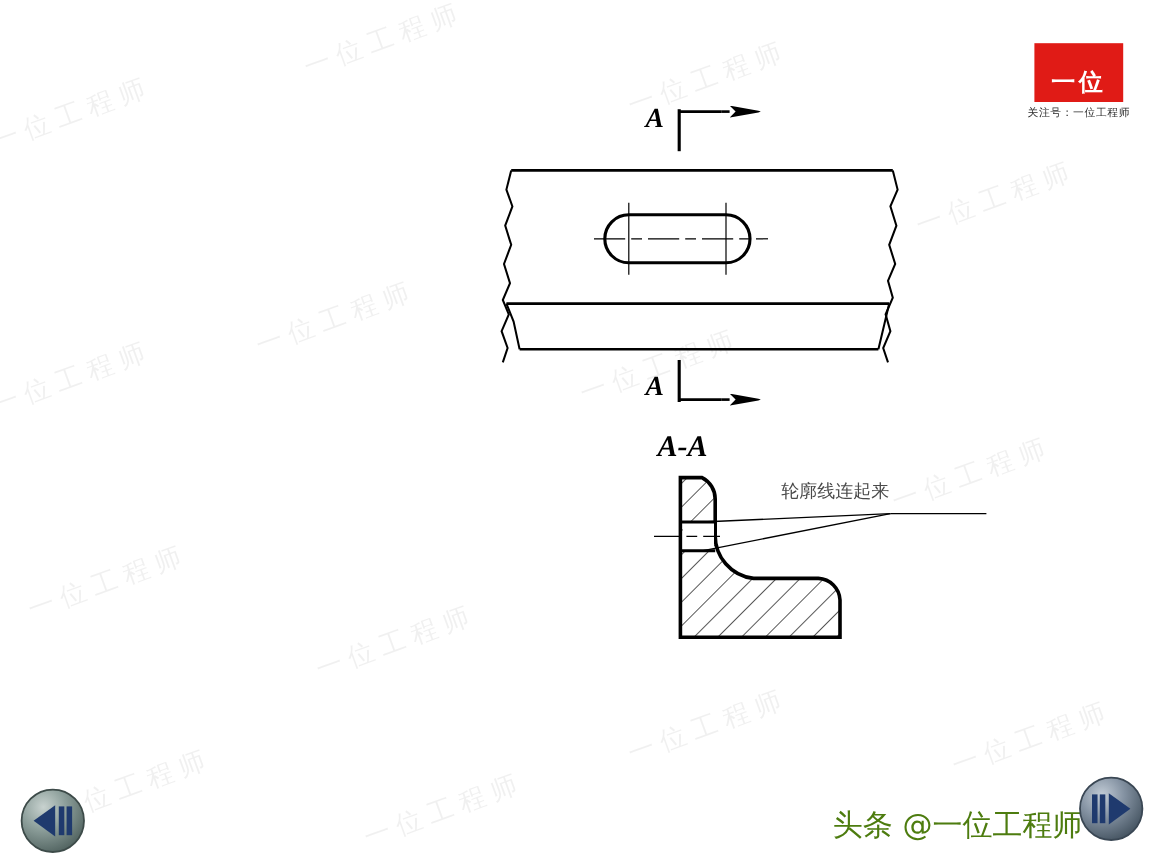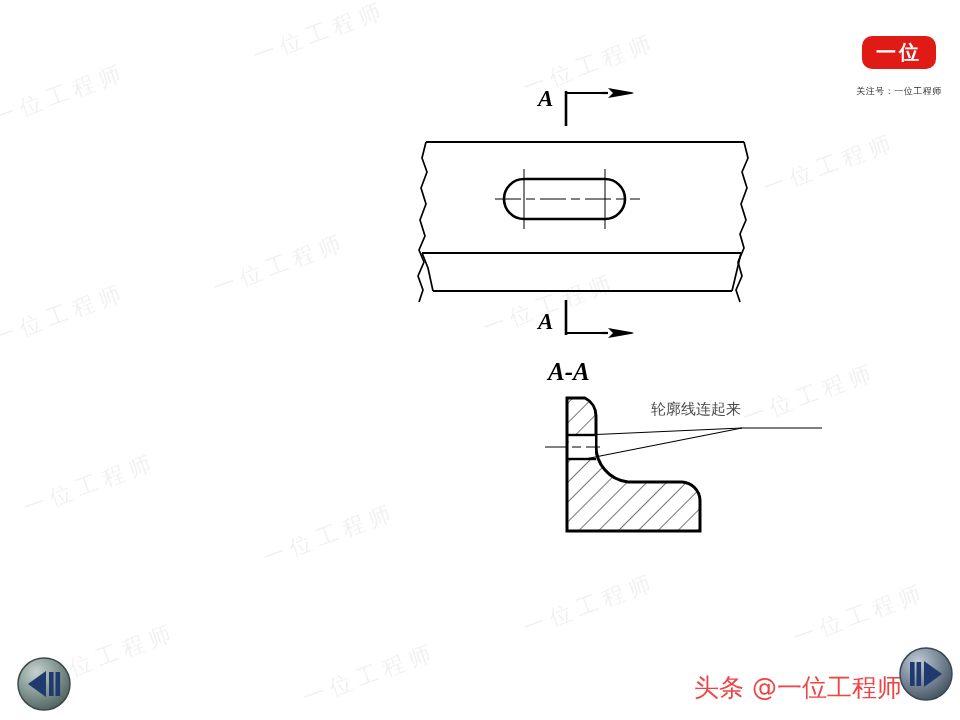--- a/index.html
+++ b/index.html
@@ -69,42 +69,42 @@
     width: 110px;
   }
   #logo-box {
     display: inline-block;
     background: #e01b16;
     color: #ffffff;
     font-family: "DejaVu Sans", sans-serif;
     font-weight: bold;
     font-size: 20px;
     line-height: 24px;
-    padding: 4px 14px 5px 14px;
+    padding: 20px 14px 5px 14px;
     letter-spacing: 3px;
-    border-radius: 10px;
+    border-radius: 0;
   }
   #logo-caption {
-    margin-top: 16px;
+    margin-top: 3px;
     font-family: "DejaVu Sans", sans-serif;
     font-size: 9px;
     color: #2a2a2a;
     letter-spacing: 0.5px;
     white-space: nowrap;
   }
 
   
   #footer-handle {
     position: absolute;
     right: 58px;
     bottom: 16px;
     z-index: 5;
     font-family: "DejaVu Sans", sans-serif;
     font-size: 25px;
-    color: #ef4444;
+    color: #4d7c0f;
     white-space: nowrap;
   }
   .navbtn {
     position: absolute;
     width: 56px;
     height: 56px;
     z-index: 6;
     border-radius: 50%;
   }
   #nav-prev { left: 16px; bottom: 8px; }

